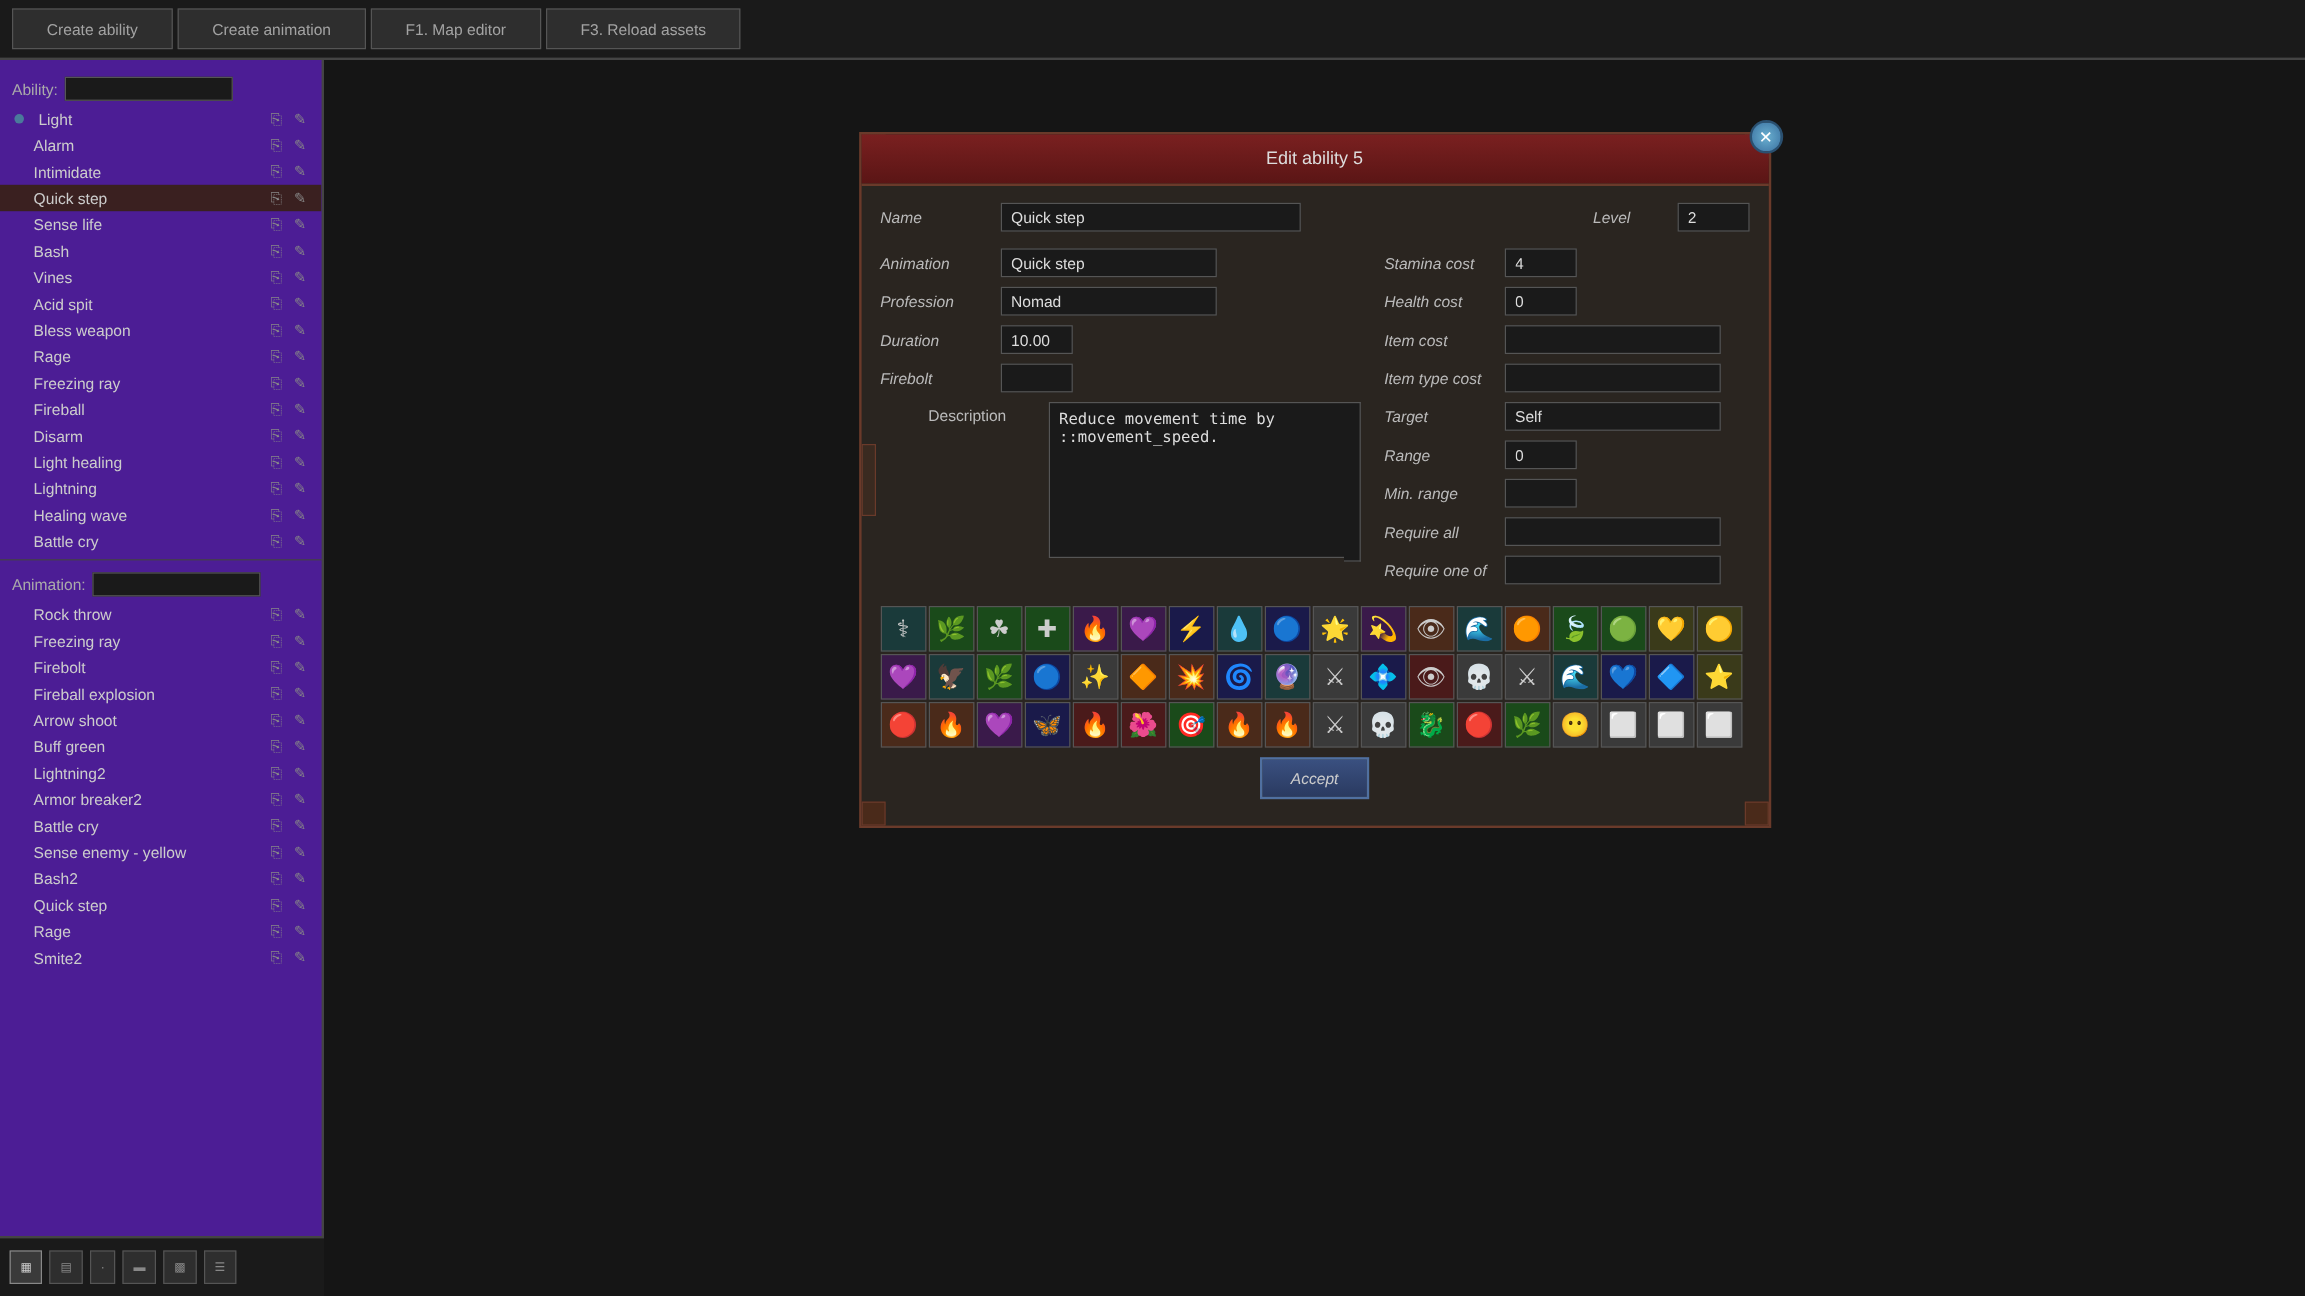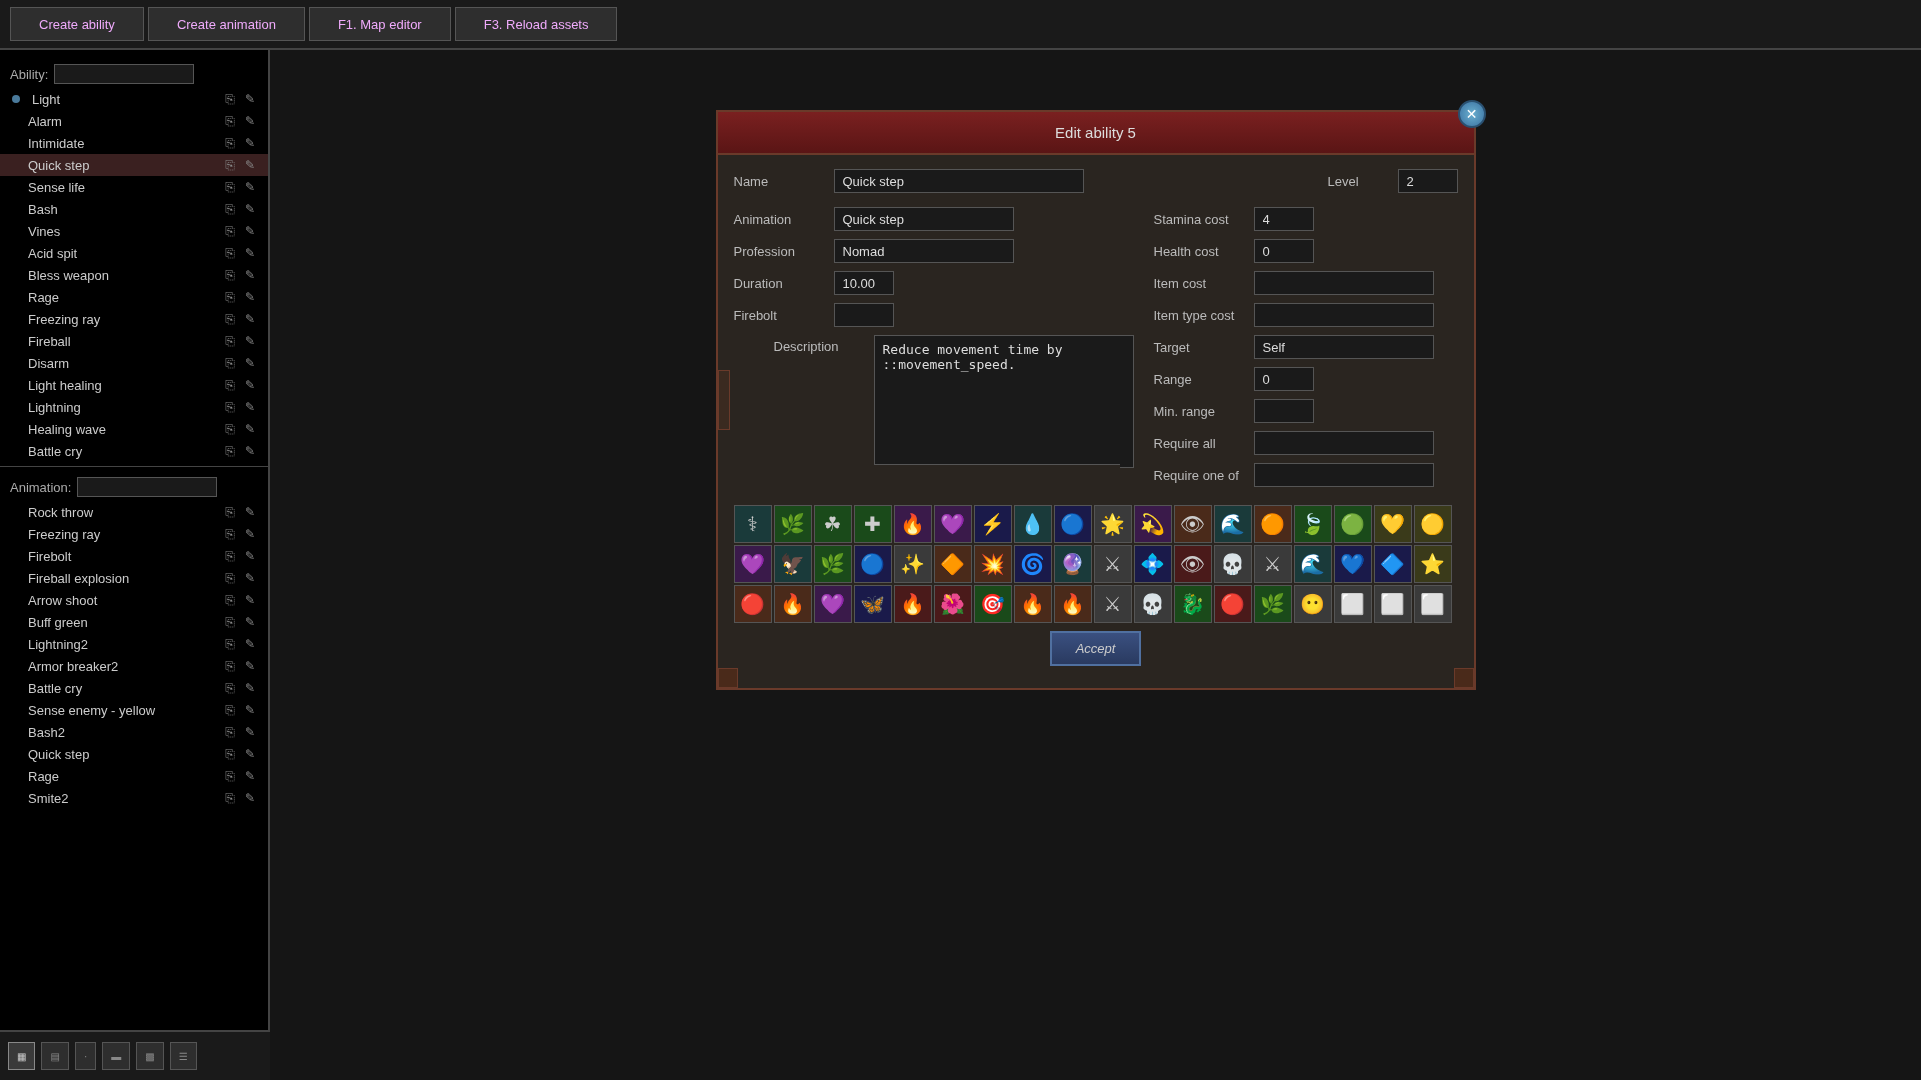--- a/index.html
+++ b/index.html
@@ -19,39 +19,39 @@
       height: 50px;
       background: #1a1a1a;
       border-bottom: 2px solid #444;
       align-items: center;
       padding: 0 10px;
       gap: 4px;
     }
     .topbar-btn {
       background: #2e2e2e;
       border: 1px solid #555;
-      color: #f0abfc;
+      color: #a3a3a3;
       padding: 8px 28px;
       font-size: 13px;
       cursor: pointer;
       height: 34px;
       display: flex;
       align-items: center;
     }
 
     
     #main {
       display: flex;
       height: calc(1080px - 50px);
     }
 
     
     #sidebar {
       width: 270px;
-      background: #000000;
+      background: #4c1d95;
       border-right: 2px solid #444;
       display: flex;
       flex-direction: column;
       padding: 8px 0;
       overflow: hidden;
       flex-shrink: 0;
     }
 
     .sidebar-section-label {
       color: #aaa;
@@ -180,20 +180,21 @@
       display: flex;
       align-items: center;
       margin-bottom: 8px;
       gap: 10px;
     }
 
     .form-label {
       color: #bbb;
       font-size: 13px;
       min-width: 90px;
+      font-style: italic;
     }
 
     .form-input {
       background: #1a1a1a;
       border: 1px solid #555;
       color: #ddd;
       padding: 3px 8px;
       font-size: 13px;
       height: 24px;
     }

